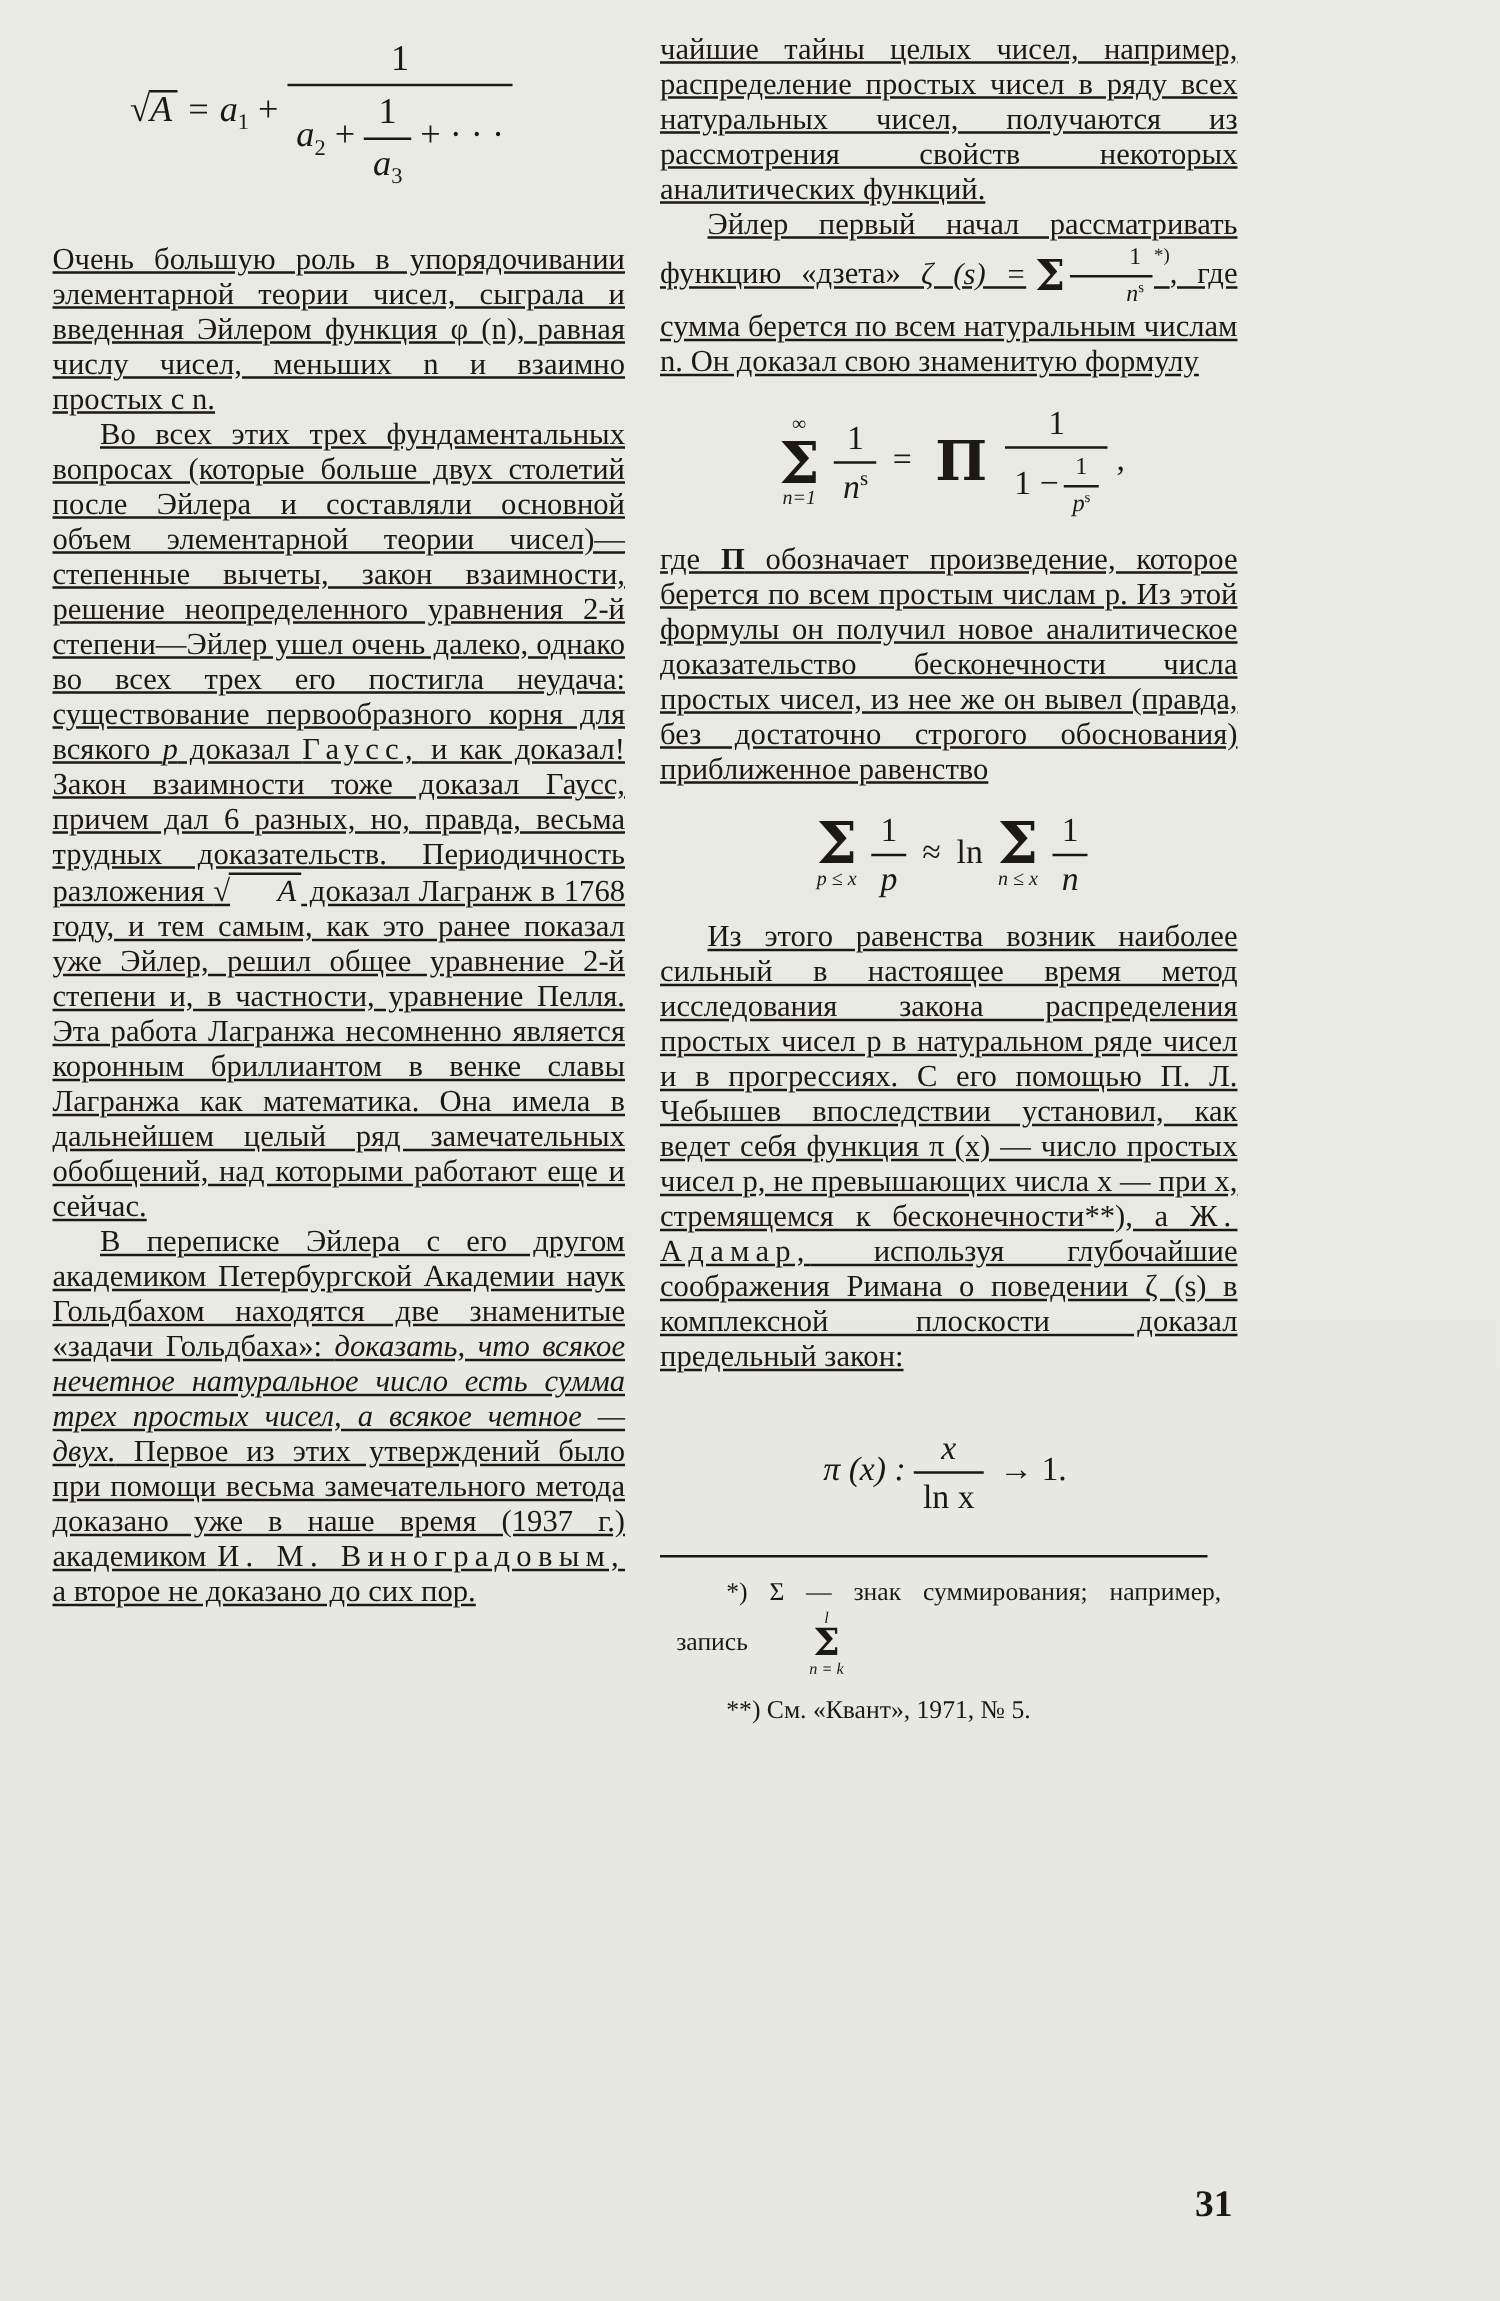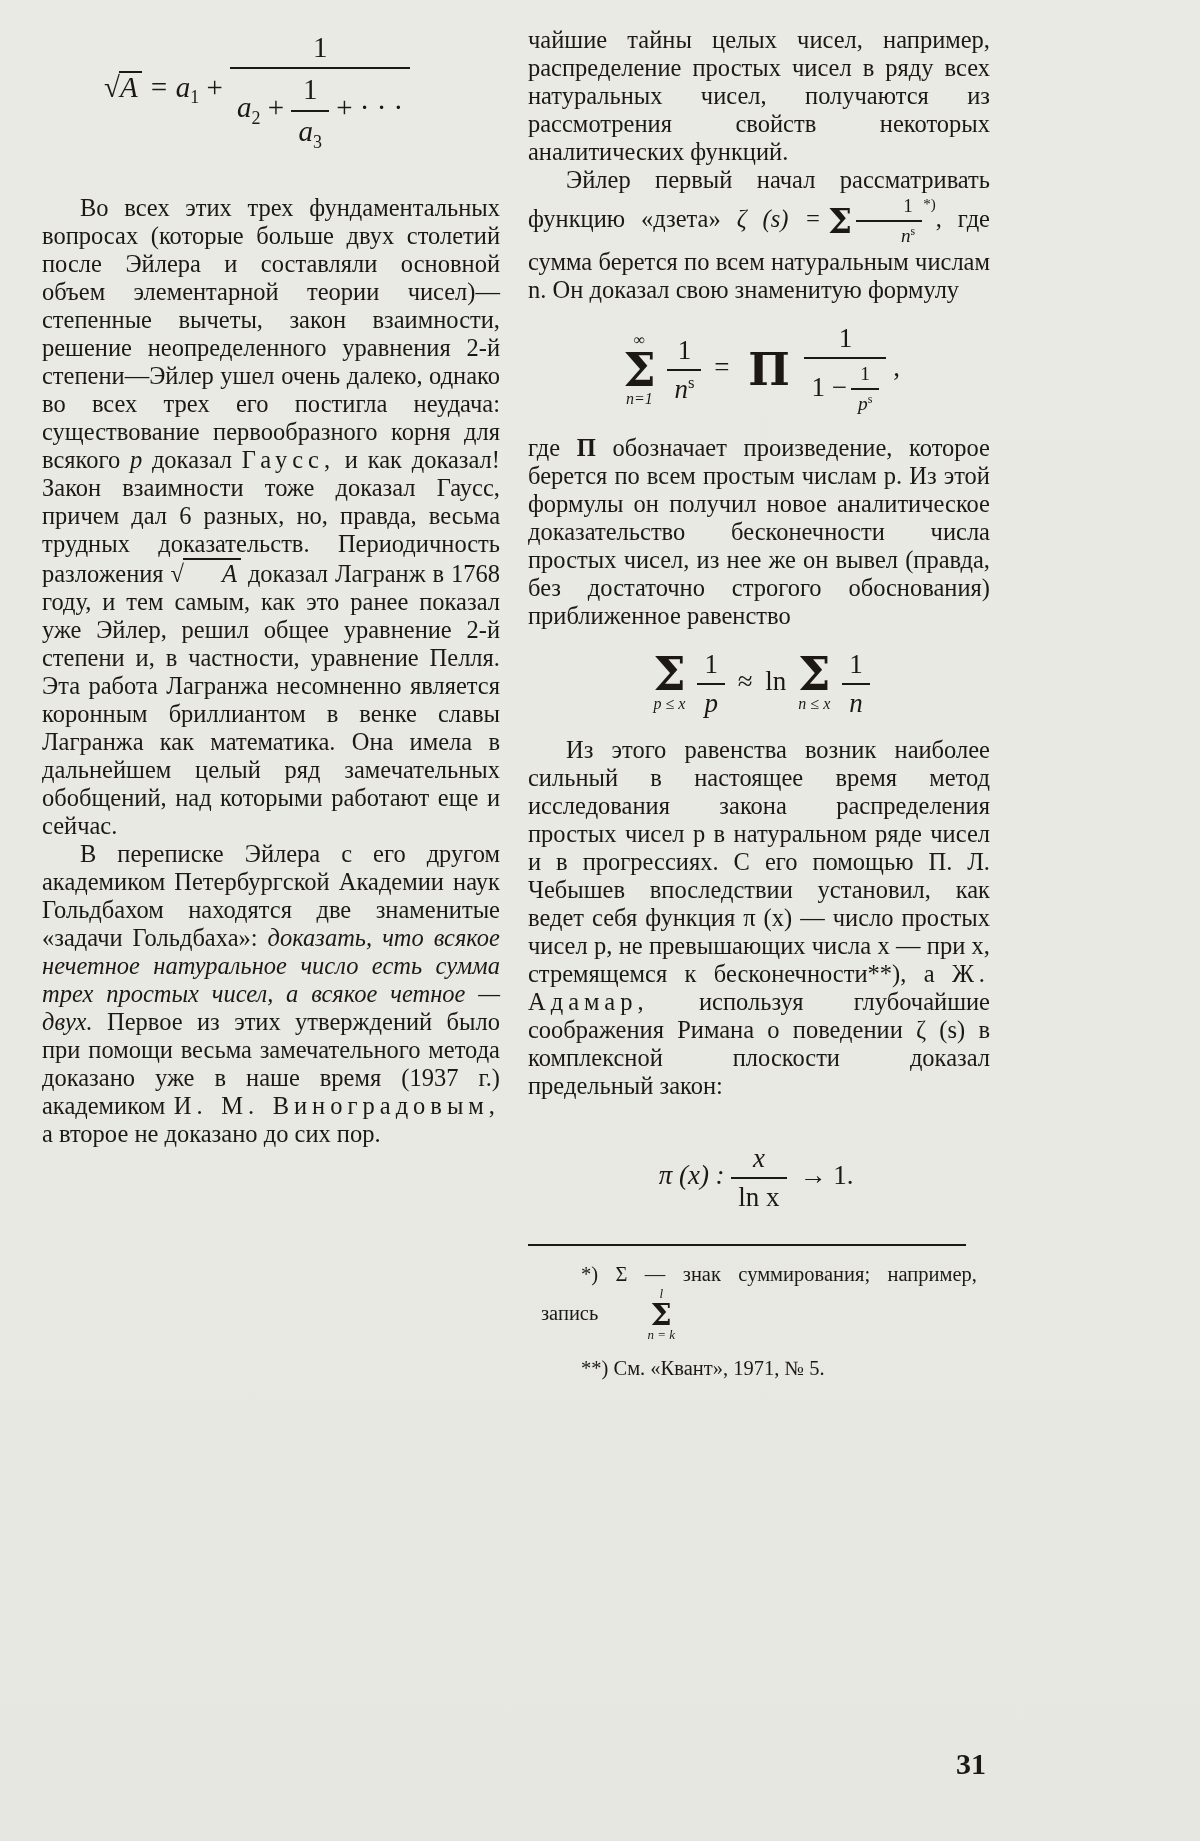--- a/index.html
+++ b/index.html
@@ -12,21 +12,21 @@
     color:#1c1914;
     font-family:"Liberation Serif","DejaVu Serif",serif;
     font-size:24.5px;
     line-height:28px;
     overflow:hidden;
   }
   .col { position:absolute; top:26px; }
   .col-left  { left:42px;  width:458px; }
   .col-right { left:528px; width:462px; }
 
-  .para { margin:0; text-align:justify; text-indent:38px; }
+  .para { margin:0; text-align:justify; text-indent:38px;text-decoration:underline; }
   .para.noindent { text-indent:0; }
 
   .it { font-style:italic; }
   .bold { font-weight:700; }
   .sp { letter-spacing:5px; }
   sup { font-size:0.62em; line-height:0; }
   sub { font-size:0.62em; line-height:0; }
 
   
   .frac { display:inline-block; vertical-align:middle; text-align:center; line-height:1.15; }
@@ -82,20 +82,21 @@
           <span>+</span>
           <span class="frac">
             <span class="num">1</span>
             <span class="den"><span class="it">a</span><sub>3</sub></span>
           </span>
           <span>+ · · ·</span>
         </span>
       </span>
     </div>
 
+    <p class="para noindent">Очень большую роль в упорядочивании элементарной теории чисел, сыграла и введенная Эйлером функция φ (n), равная числу чисел, меньших n и взаимно простых с n.</p>
 
     <p class="para">
       <span>Во всех этих трех фундаментальных вопросах (которые больше двух столетий после Эйлера и составляли основной объем элементарной теории чисел)— степенные вычеты, закон взаимности, решение неопределенного уравнения 2-й степени—Эйлер ушел очень далеко, однако во всех трех его постигла неудача: существование первообразного корня для всякого </span><span class="it">p</span><span> доказал </span><span class="sp">Гаусс,</span><span> и как доказал! Закон взаимности тоже доказал Гаусс, причем дал 6 разных, но, правда, весьма трудных доказательств. Периодичность разложения </span><span class="sqrt"><span>√</span><span class="rad it">A</span></span><span> доказал Лагранж в 1768 году, и тем самым, как это ранее показал уже Эйлер, решил общее уравнение 2-й степени и, в частности, уравнение Пелля. Эта работа Лагранжа несомненно является коронным бриллиантом в венке славы Лагранжа как математика. Она имела в дальнейшем целый ряд замечательных обобщений, над которыми работают еще и сейчас.</span>
     </p>
 
     <p class="para">
       <span>В переписке Эйлера с его другом академиком Петербургской Академии наук Гольдбахом находятся две знаменитые «задачи Гольдбаха»: </span><span class="it">доказать, что всякое нечетное натуральное число есть сумма трех простых чисел, а всякое четное — двух.</span><span> Первое из этих утверждений было при помощи весьма замечательного метода доказано уже в наше время (1937 г.) академиком </span><span class="sp">И. М. Виноградовым,</span><span> а второе не доказано до сих пор.</span>
     </p>
 
 

